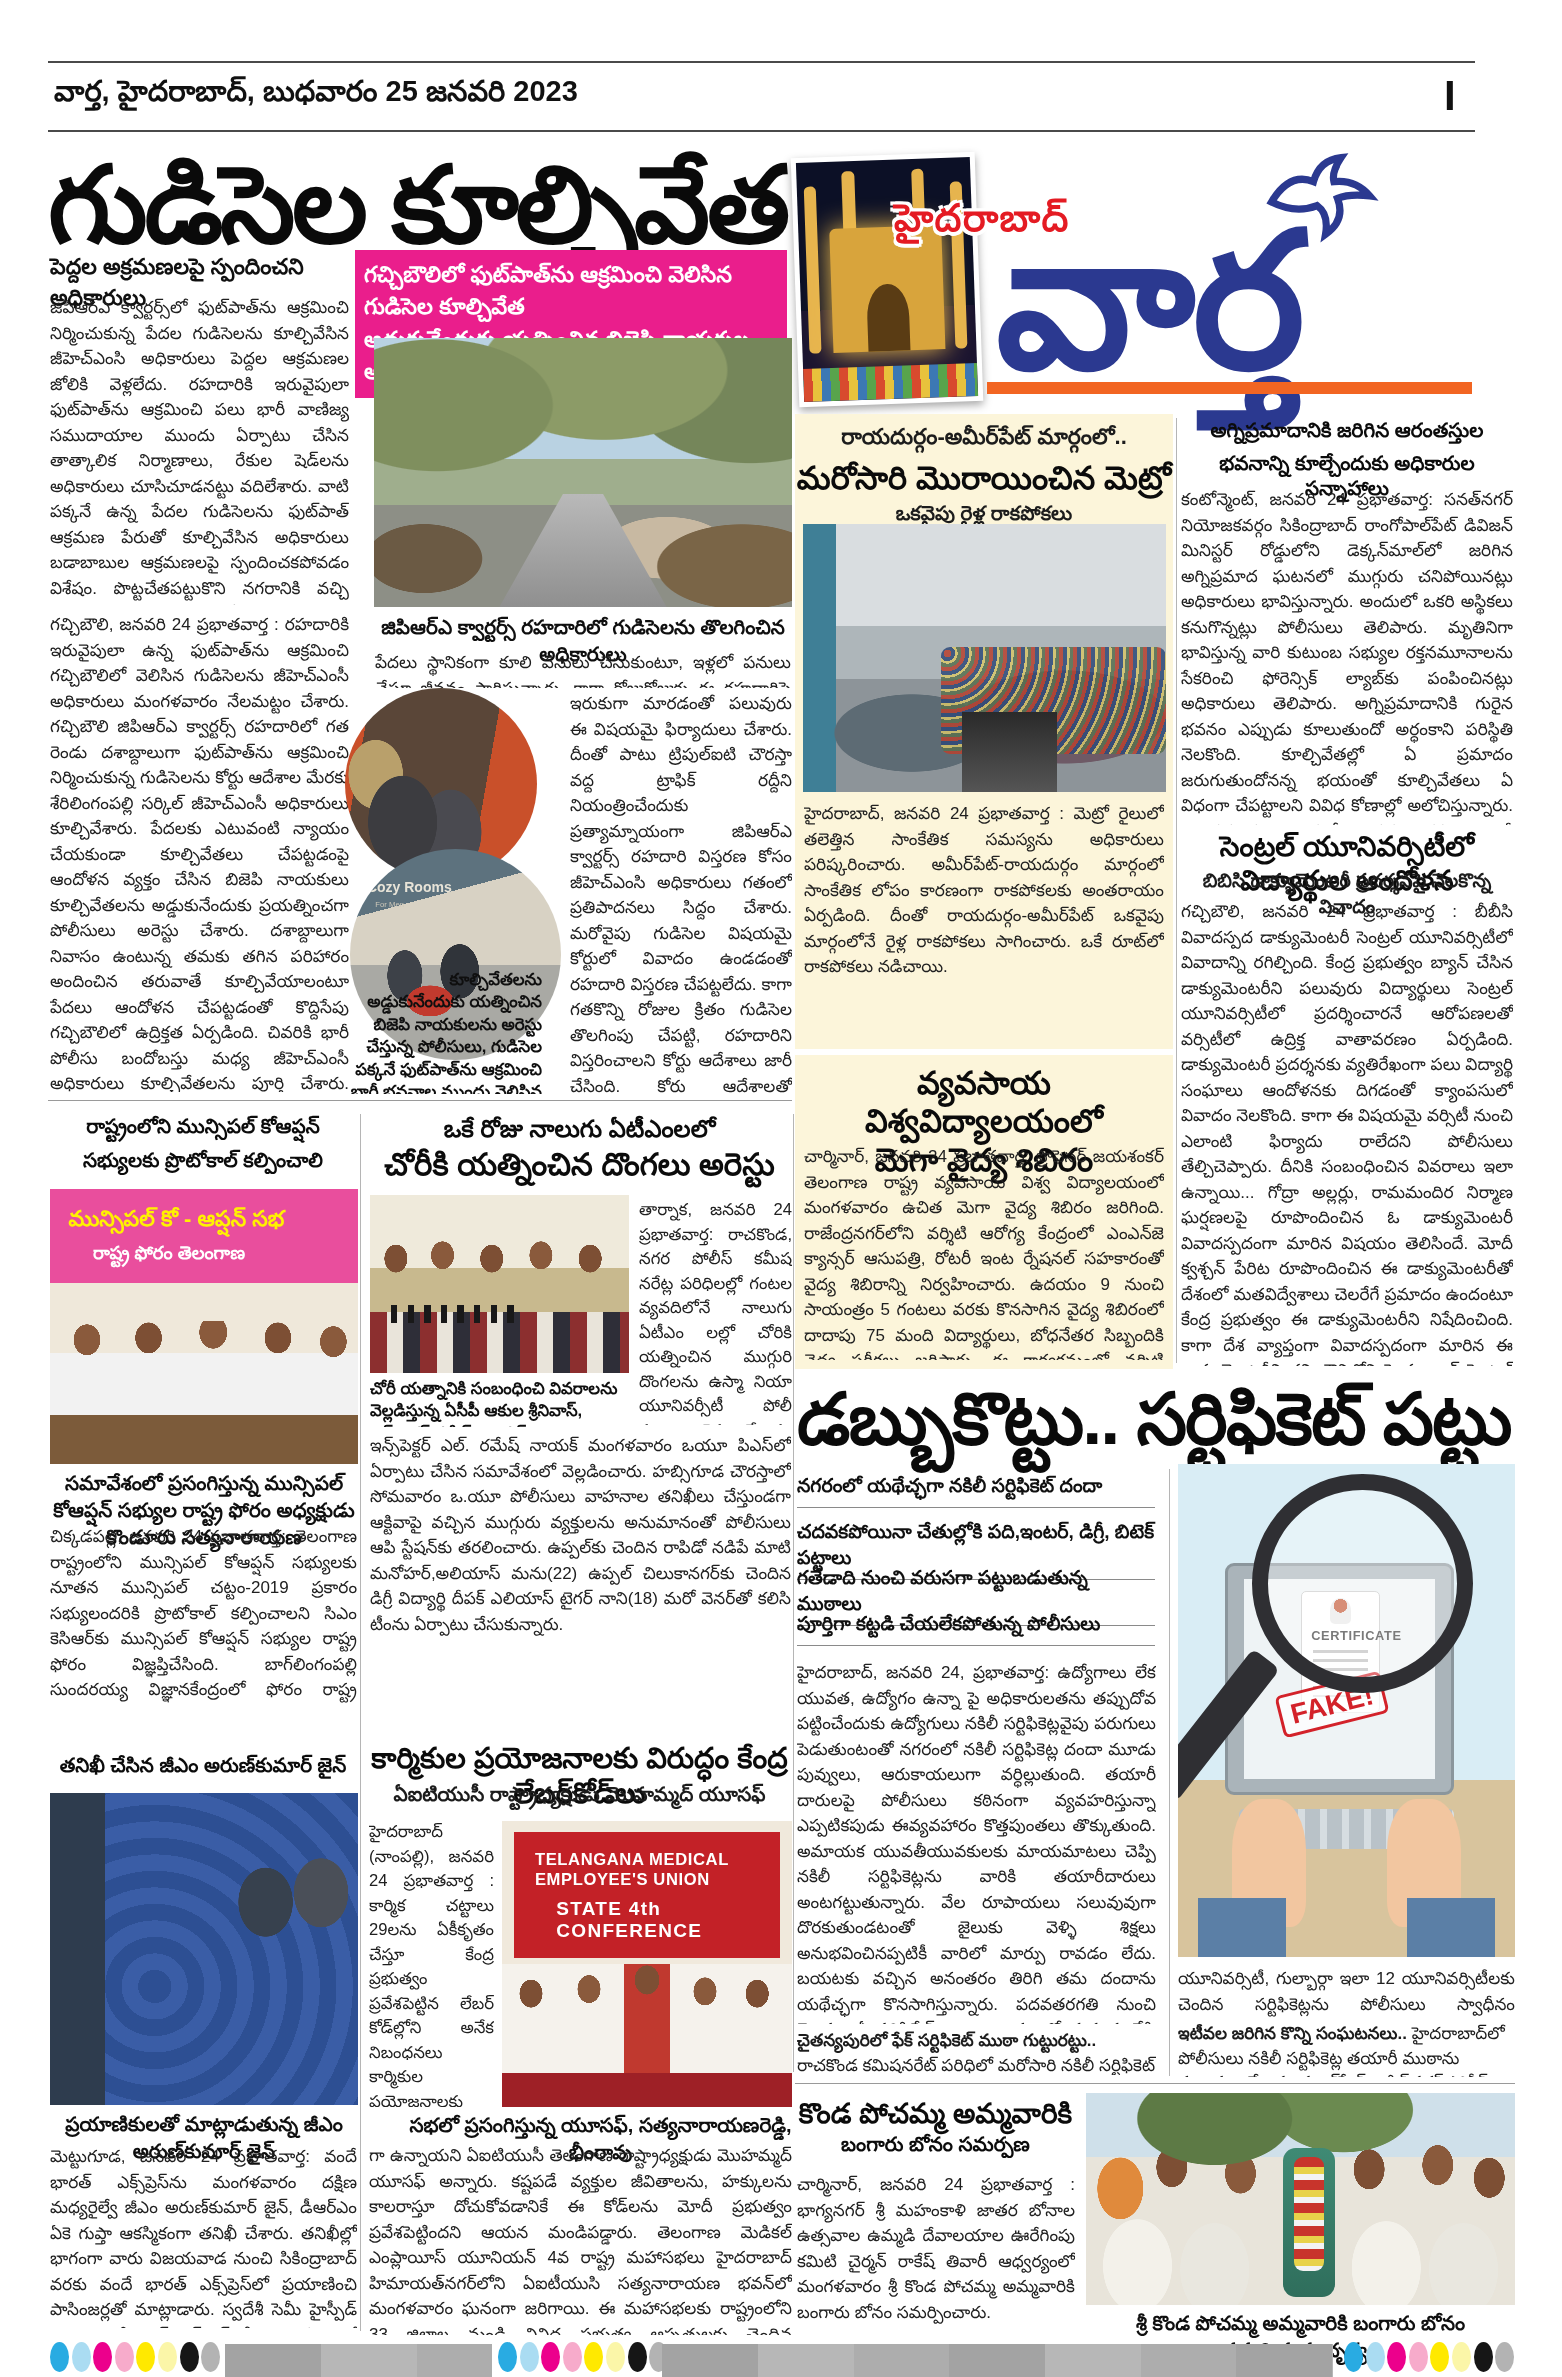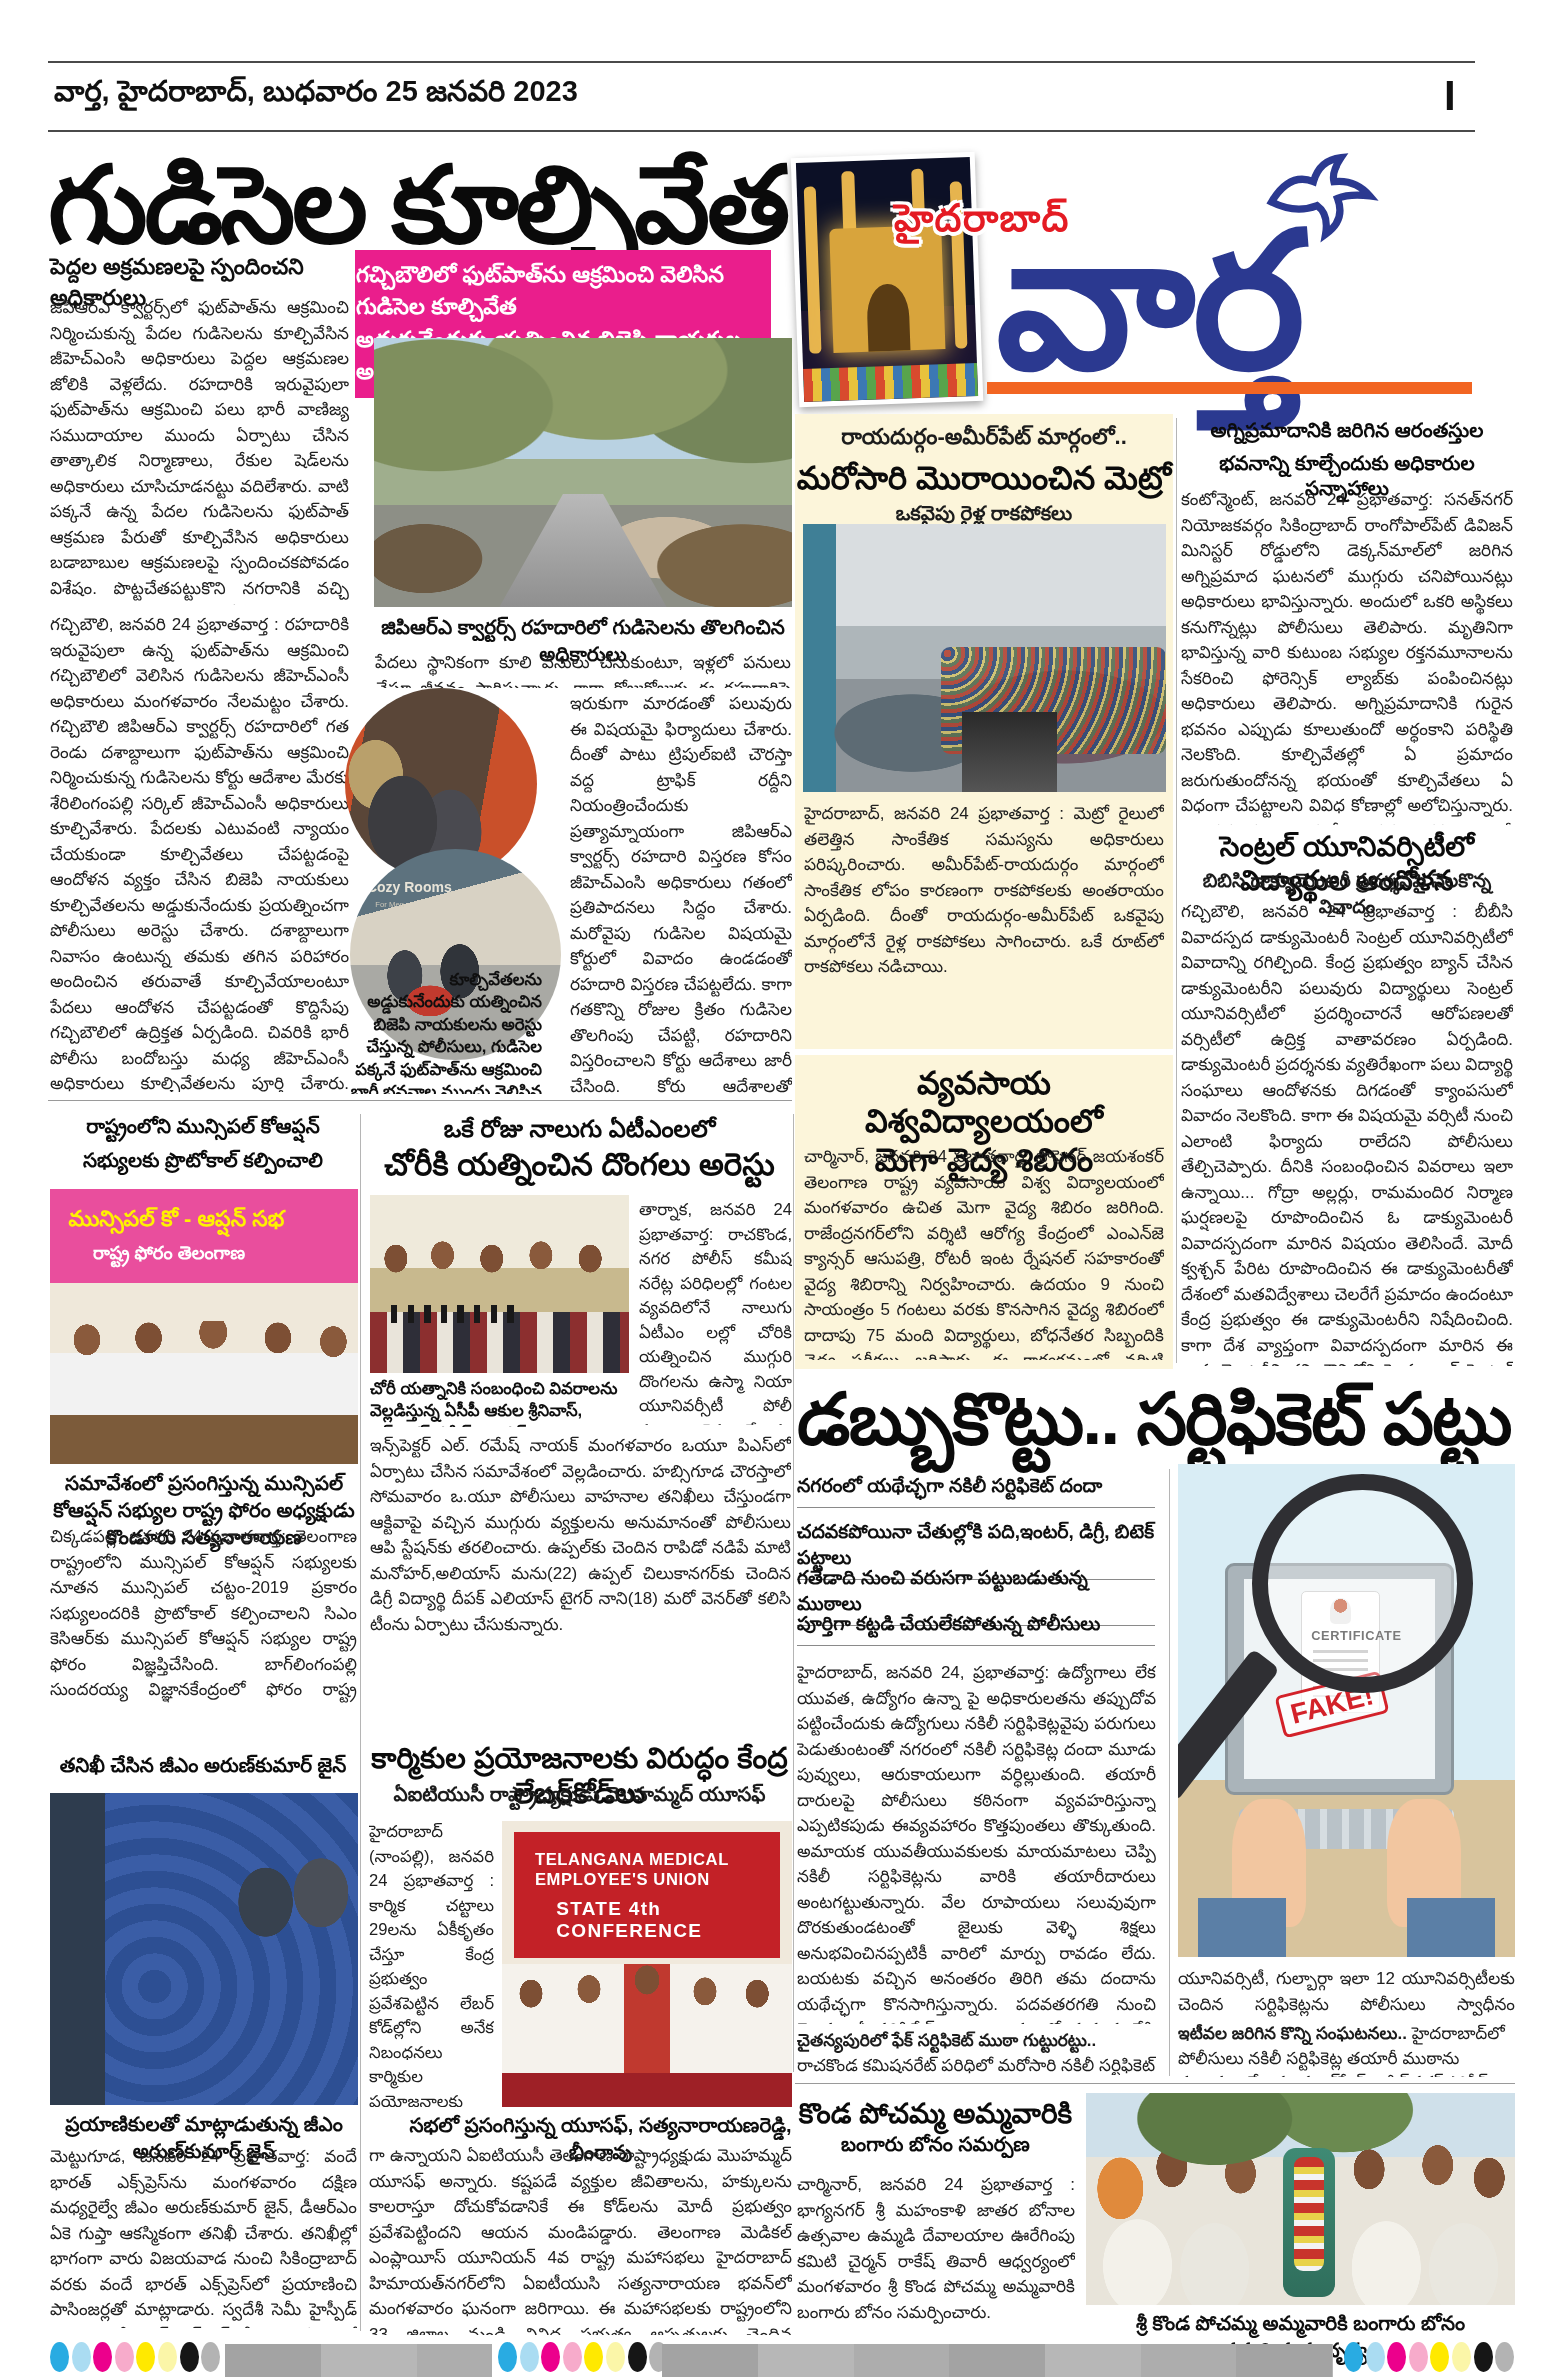--- a/index.html
+++ b/index.html
@@ -14,21 +14,21 @@
   .rule-v{position:absolute;background:#b5b5b5;width:1.3px;}
 
   
   .edition{font-size:29px;font-weight:bold;color:#111;}
   .pagemark{font-size:42px;font-weight:bold;color:#111;}
 
   
   .h-main{font-size:107px;font-weight:900;letter-spacing:-3.2px;color:#0a0a0a;white-space:nowrap;line-height:1;}
   .subhead-l{font-size:22px;font-weight:bold;color:#101010;}
   .magenta{color:#b23b90;}
-  .hl-box{background:#ea1e8c;color:#ffffff;padding:9px 1px;}
+  .hl-box{background:#ea1e8c;color:#ffffff;padding:9px 9px;}
   .hl-box .ln{font-size:22.4px;font-weight:bold;line-height:1.45;}
   .body-t{font-size:17px;line-height:1.5;color:#202020;}
   .body-s{font-size:16.6px;line-height:1.48;color:#202020;}
   .cap{font-size:20px;font-weight:bold;color:#0f0f0f;line-height:1.35;}
   .kicker{font-size:22px;font-weight:bold;}
   .h-sec{font-size:20px;font-weight:bold;line-height:1.25;color:#0b0b0b;}
   .h-sec2{font-size:32px;font-weight:bold;line-height:1.2;color:#0b0b0b;}
   .h-huge{font-size:72px;font-weight:900;letter-spacing:-1.9px;color:#0a0a0a;white-space:nowrap;}
   .cream{background:#fcf5da;}
   .pointline{font-size:19px;font-weight:bold;color:#101010;border-bottom:1.3px solid #8a8a8a;padding-bottom:6.4px;}

